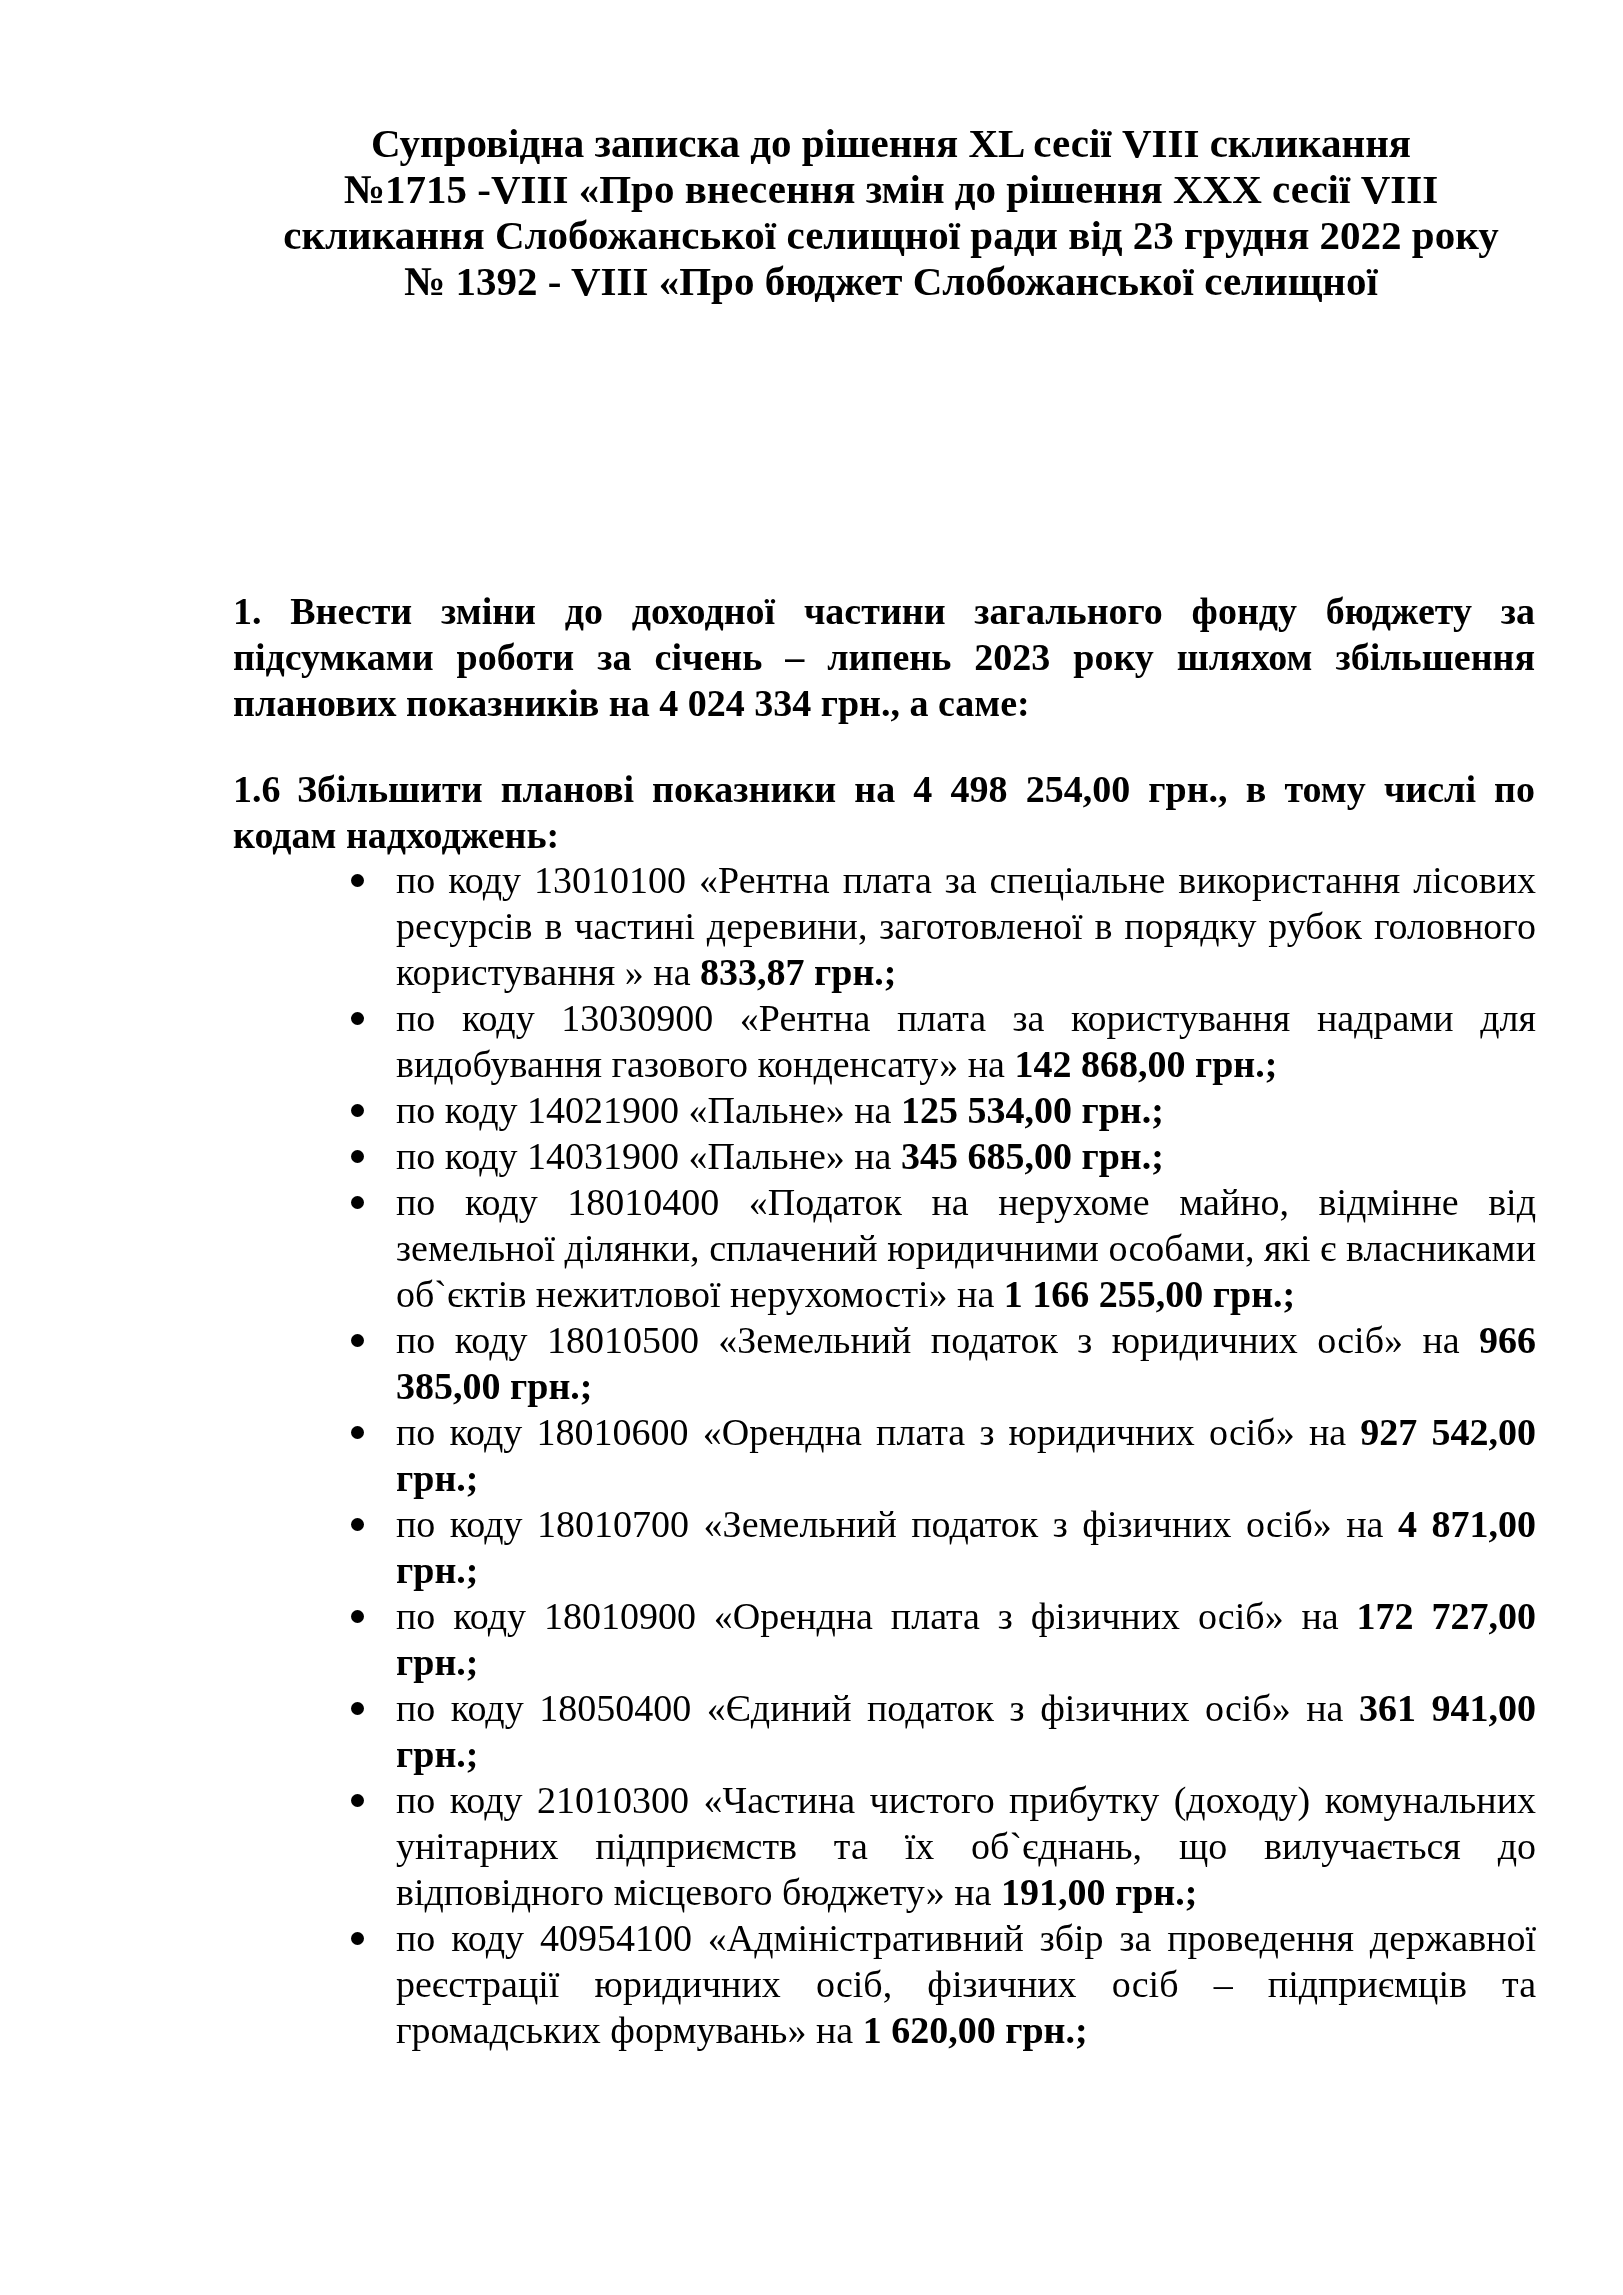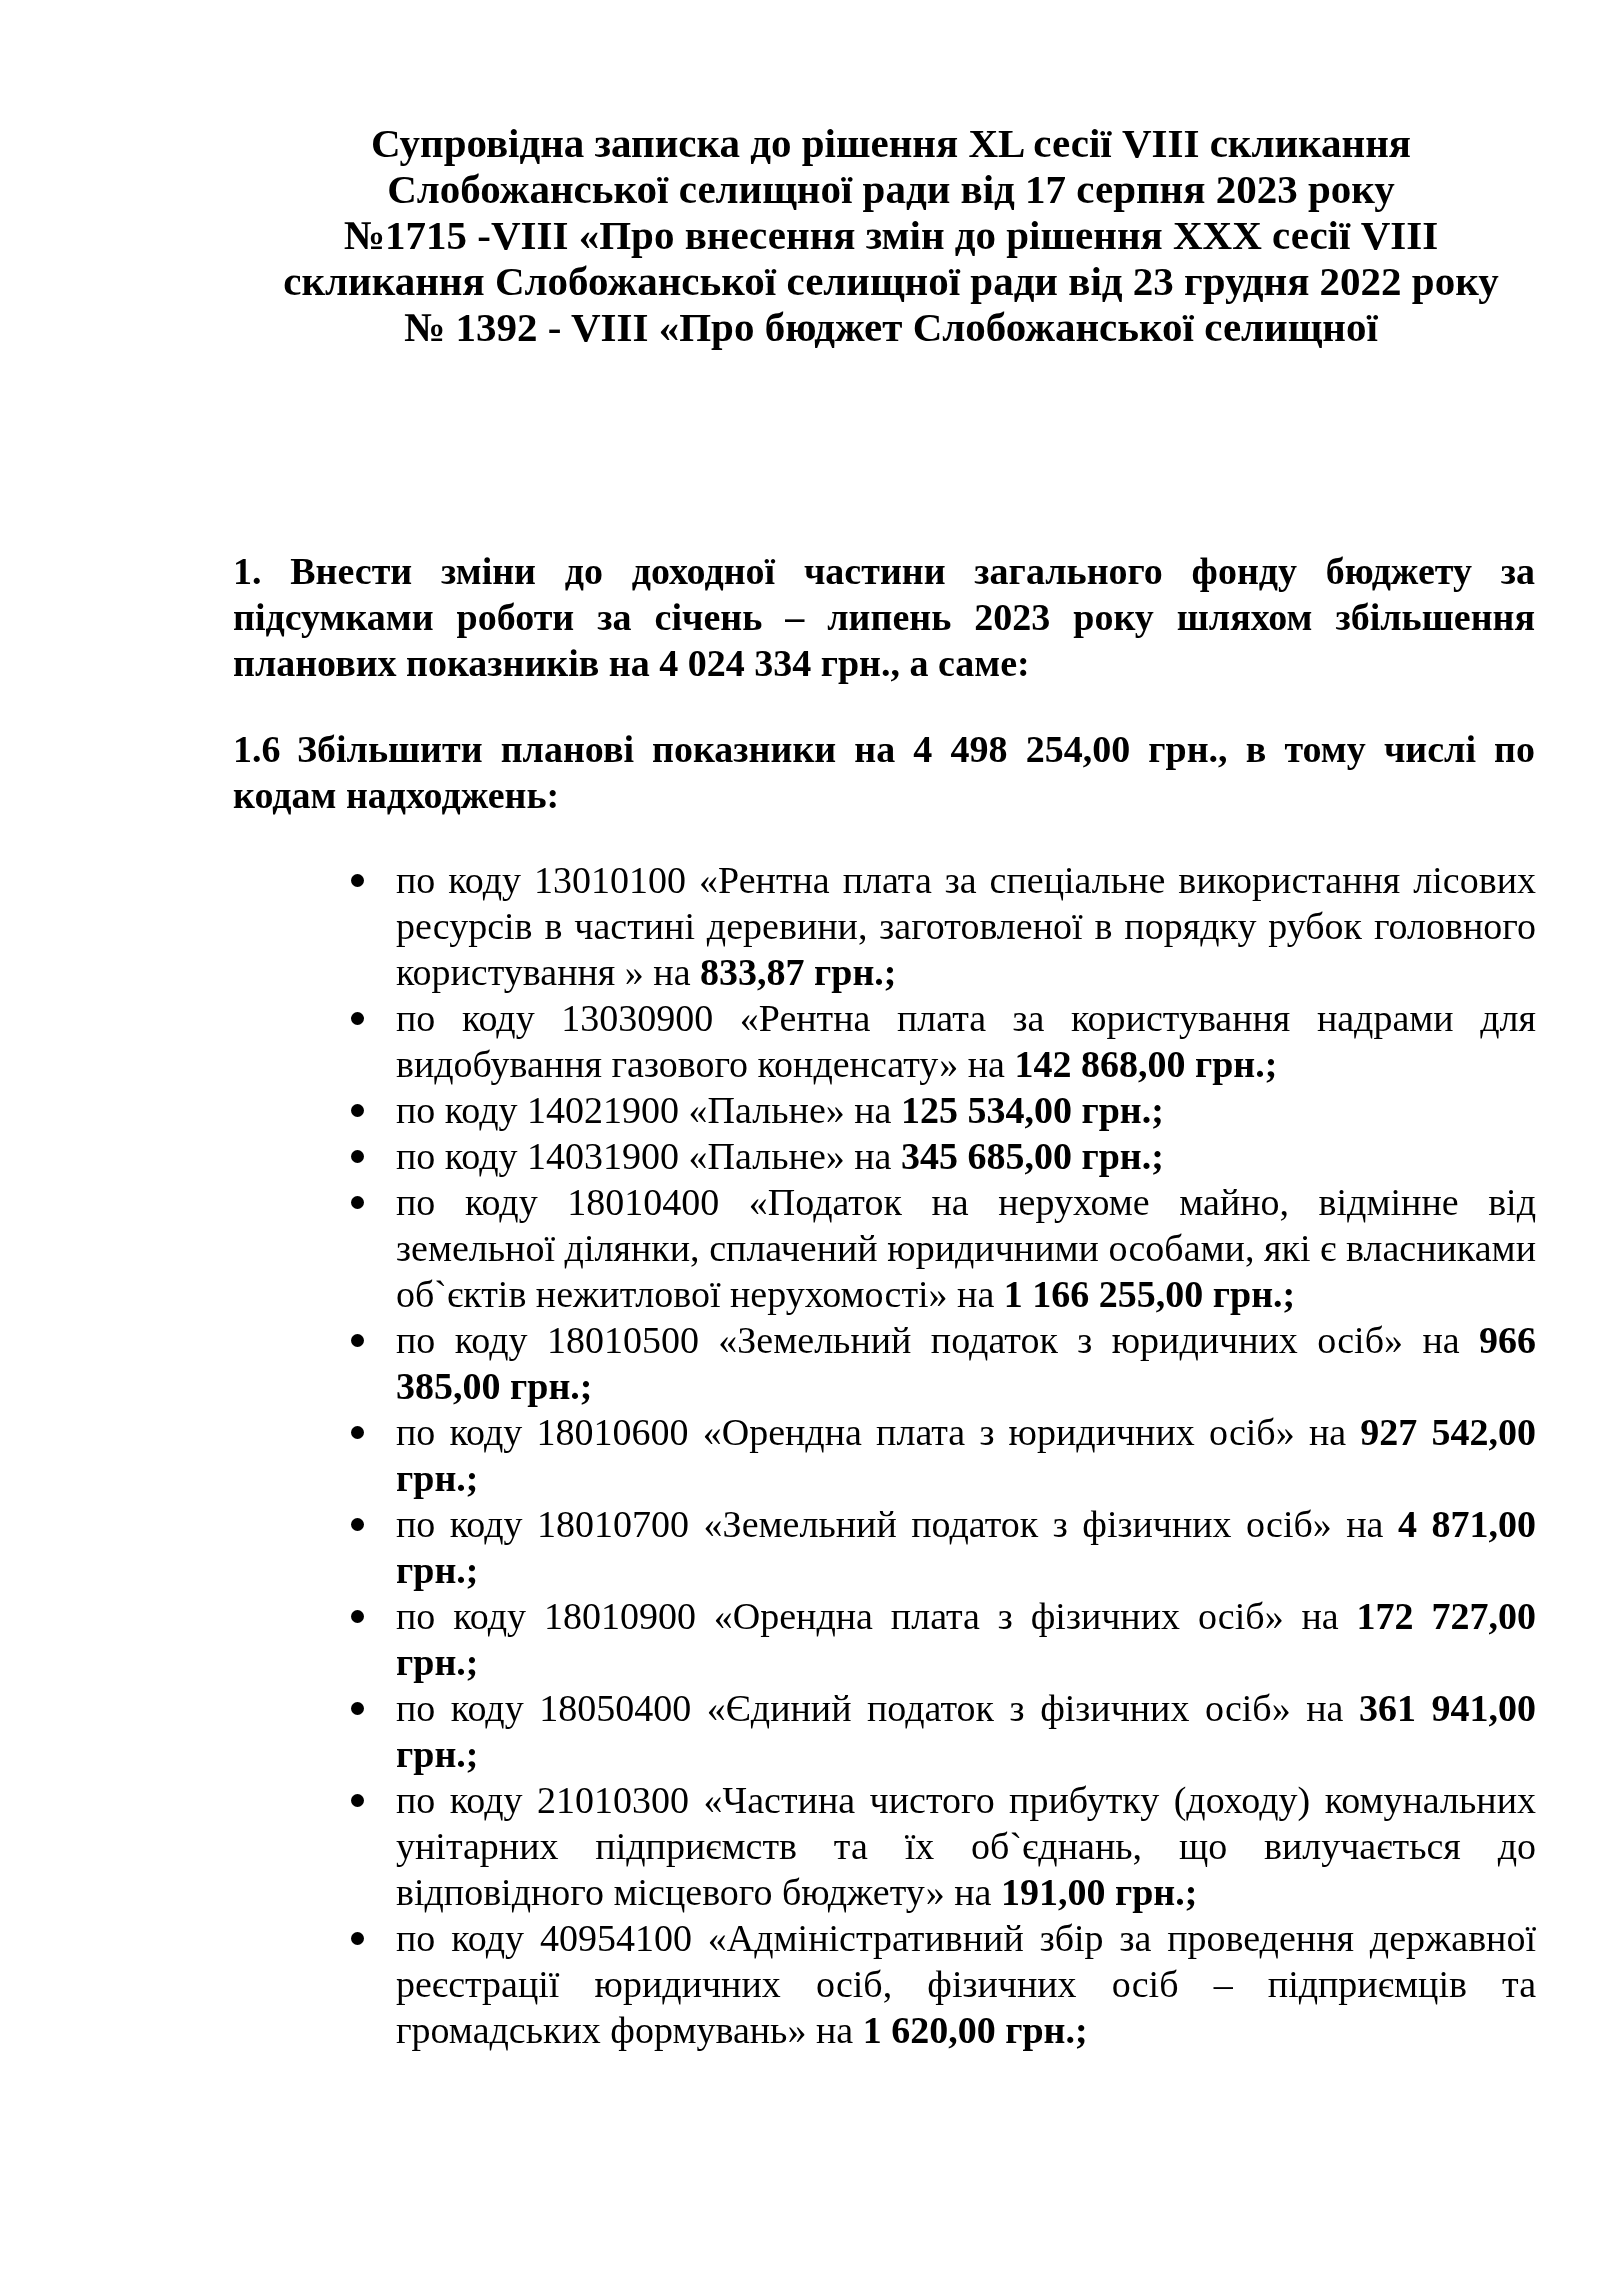--- a/index.html
+++ b/index.html
@@ -8,21 +8,21 @@
     font-family: "Liberation Serif", serif; color: #000;
   }
   .page { position: absolute; left: 1px; top: 0; width: 1623px; height: 2295px; }
   .title {
     position: absolute; left: 216px; top: 120px; width: 1348px;
     text-align: center; font-weight: bold; font-size: 41px; line-height: 46px;
   }
   .title div { white-space: nowrap; }
   .section {
     position: absolute; left: 232px; width: 1302px;
-    font-size: 38px; line-height: 46px; font-weight: bold; text-align: justify;
+    font-size: 38px; line-height: 46px; font-weight: bold; text-align: justify; margin-top: 40px;
   }
   .sec1 { top: 548px; }
   .sec11 { top: 726px; }
   .sec11 .num { display: inline-block; width: 64px; }
   .bullets {
     position: absolute; left: 347px; top: 857px; width: 1188px;
     margin: 0; padding: 0; list-style: none;
     font-size: 38px; line-height: 46px; text-align: justify;
   }
   .bullets li { position: relative; padding-left: 48px; margin-bottom: 0; }
@@ -31,21 +31,20 @@
     border-radius: 50%; background: #000;
   }
   .amt { font-weight: bold; }
 </style>
 </head>
 <body>
 
 <div class="page">
   <div class="title">
     <div>Супровідна записка до рішення  XL  сесії  VIII скликання</div>
-    <div>Слобожанської селищної ради від 17 серпня 2023 року</div>
     <div>№1715 -VIII «Про внесення змін до рішення XXX  сесії  VIII</div>
     <div>скликання Слобожанської селищної ради від 23 грудня 2022 року</div>
     <div>№ 1392 - VIII «Про бюджет Слобожанської селищної</div>
   </div>
 
   <div class="section sec1">1. Внести зміни до доходної частини загального фонду бюджету за підсумками роботи за січень – липень 2023 року шляхом збільшення планових показників на 4 024 334 грн., а саме:</div>
 
   <div class="section sec11"><span class="num">1.6</span><span>Збільшити планові показники на 4 498 254,00 грн., в тому числі по кодам надходжень:</span></div>
 
   <ul class="bullets">

